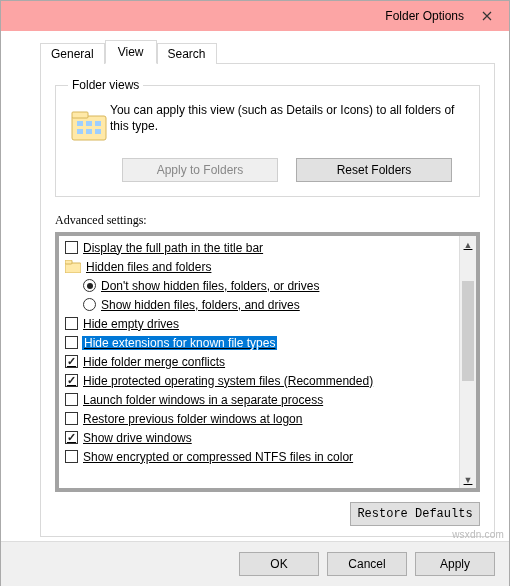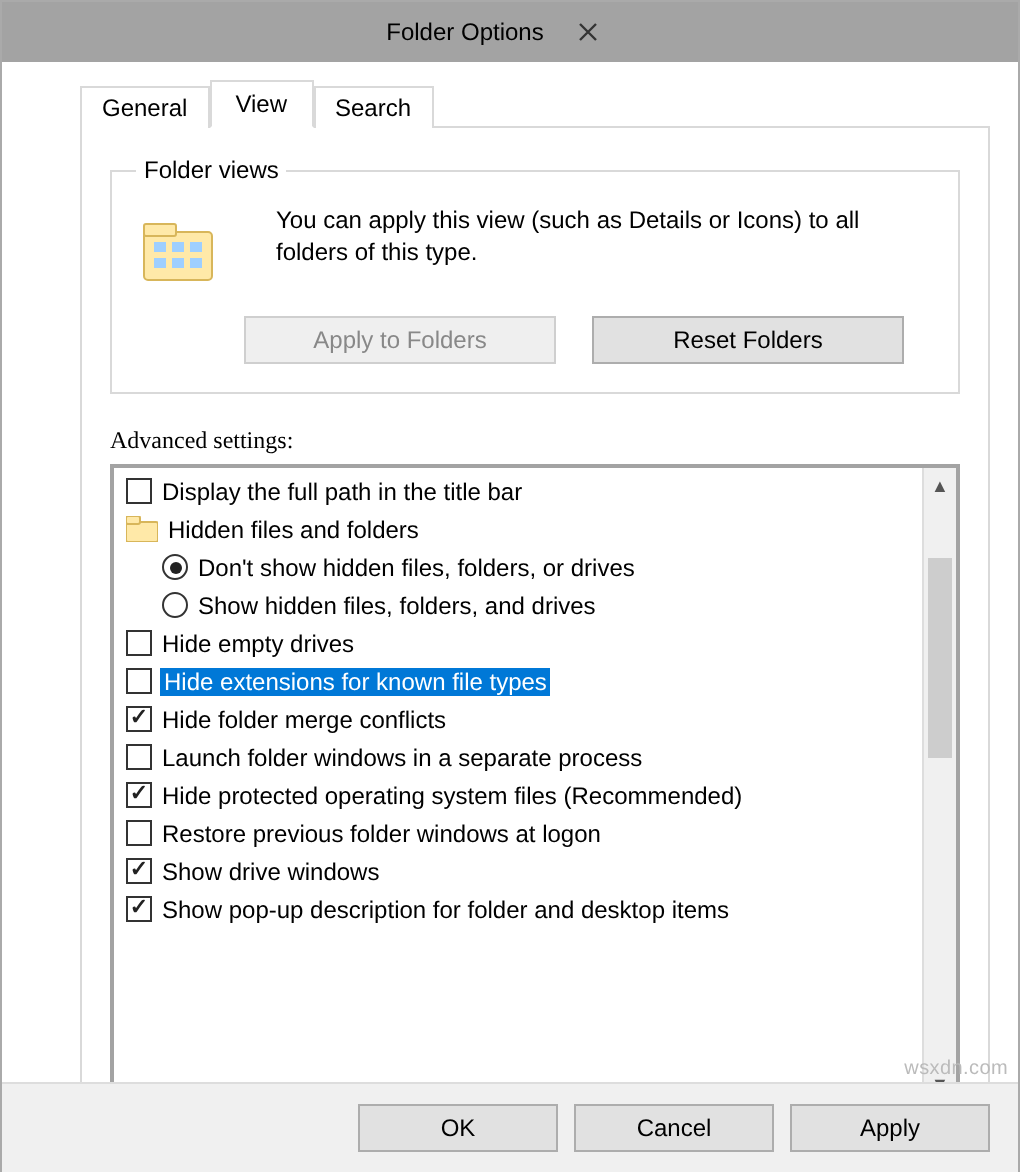--- a/index.html
+++ b/index.html
@@ -10,24 +10,24 @@
     background: #fff;
     color: #000;
     width: 510px;
     height: 586px;
     overflow: hidden;
     border: 1px solid #aaa;
   }
   .titlebar {
     display: flex;
     align-items: center;
-    justify-content: center;
+    justify-content: flex-end;
     height: 30px;
     padding: 0 0 0 0;
-    background: #a3a3a3;
+    background: #fca5a5;
   }
   .titlebar-title { font-size: 12px; }
   .close-btn {
     width: 45px; height: 30px;
     display: flex; align-items: center; justify-content: center;
     font-size: 14px; color: #333;
   }
   .content {
     padding: 8px 14px 0 14px;
     margin-left: 25px;
@@ -65,21 +65,21 @@
     border: 1px solid #d9d9d9;
     padding: 10px 12px 14px 12px;
     margin: 0 0 16px 0;
   }
   fieldset.folderviews legend {
     padding: 0 4px;
     font-size: 12px;
   }
   .fv-row {
     display: flex;
-    gap: 28px;
+    gap: 0;
     align-items: flex-start;
   }
   .fv-icon {
     width: 42px; height: 42px; margin-top: 2px;
     display: flex; align-items: center; justify-content: center;
   }
   .fv-text {
     flex: 1;
     font-size: 12px;
     line-height: 1.35;
@@ -104,23 +104,24 @@
     color: #888;
     background: #efefef;
     border-color: #cfcfcf;
   }
   .adv-label {
     margin: 2px 0 4px 0;
     font-family: Liberation Serif, serif;
   }
   .adv-wrap {
     display: flex;
-    border: 2px solid #a3a3a3;
-    height: 320px;
-    background: #fff;
+    border: 4px solid #a3a3a3;
+    height: 260px;
+    background: #fff;
+    text-decoration: underline;
   }
   .adv-list {
     flex: 1;
     overflow: hidden;
     padding: 2px 0;
   }
   .scrollbar {
     width: 17px;
     background: #f0f0f0;
     display: flex;
@@ -177,21 +178,21 @@
   .bottom-bar {
     background: #f0f0f0;
     border-top: 1px solid #ddd;
     padding: 10px 14px;
     display: flex;
     justify-content: flex-end;
     gap: 8px;
     position: absolute;
     bottom: 0; left: 1px; right: 1px;
   }
-  button.win.sm { width: 100px; }
+  button.win.sm { width: 80px; }
   button.win.restore { width: 130px; font-family: Liberation Mono, monospace; }
   .watermark {
     position: absolute;
     right: 6px; bottom: 46px;
     font-size: 10px; color: #bbb;
     letter-spacing: 0.2px;
   }
 </style>
 </head>
 <body>
@@ -268,38 +269,38 @@
           </div>
           <div class="tree-item selected">
             <span class="chk"></span>
             <span class="lbl">Hide extensions for known file types</span>
           </div>
           <div class="tree-item">
             <span class="chk checked"></span>
             <span class="lbl">Hide folder merge conflicts</span>
           </div>
           <div class="tree-item">
-            <span class="chk"></span>
-            <span class="lbl">Launch folder windows in a separate process</span>
-          </div>
-          <div class="tree-item">
             <span class="chk checked"></span>
             <span class="lbl">Hide protected operating system files (Recommended)</span>
           </div>
           <div class="tree-item">
             <span class="chk"></span>
+            <span class="lbl">Launch folder windows in a separate process</span>
+          </div>
+          <div class="tree-item">
+            <span class="chk"></span>
             <span class="lbl">Restore previous folder windows at logon</span>
           </div>
           <div class="tree-item">
             <span class="chk checked"></span>
             <span class="lbl">Show drive windows</span>
           </div>
           <div class="tree-item">
-            <span class="chk checked"></span>
-            <span class="lbl">Show pop-up description for folder and desktop items</span>
+            <span class="chk"></span>
+            <span class="lbl">Show encrypted or compressed NTFS files in color</span>
           </div>
         </div>
       <div class="scrollbar">
         <div class="sb-arrow">▲</div>
         <div class="sb-track">
           <div class="sb-thumb"></div>
         </div>
         <div class="sb-arrow">▼</div>
       </div>
     </div>

